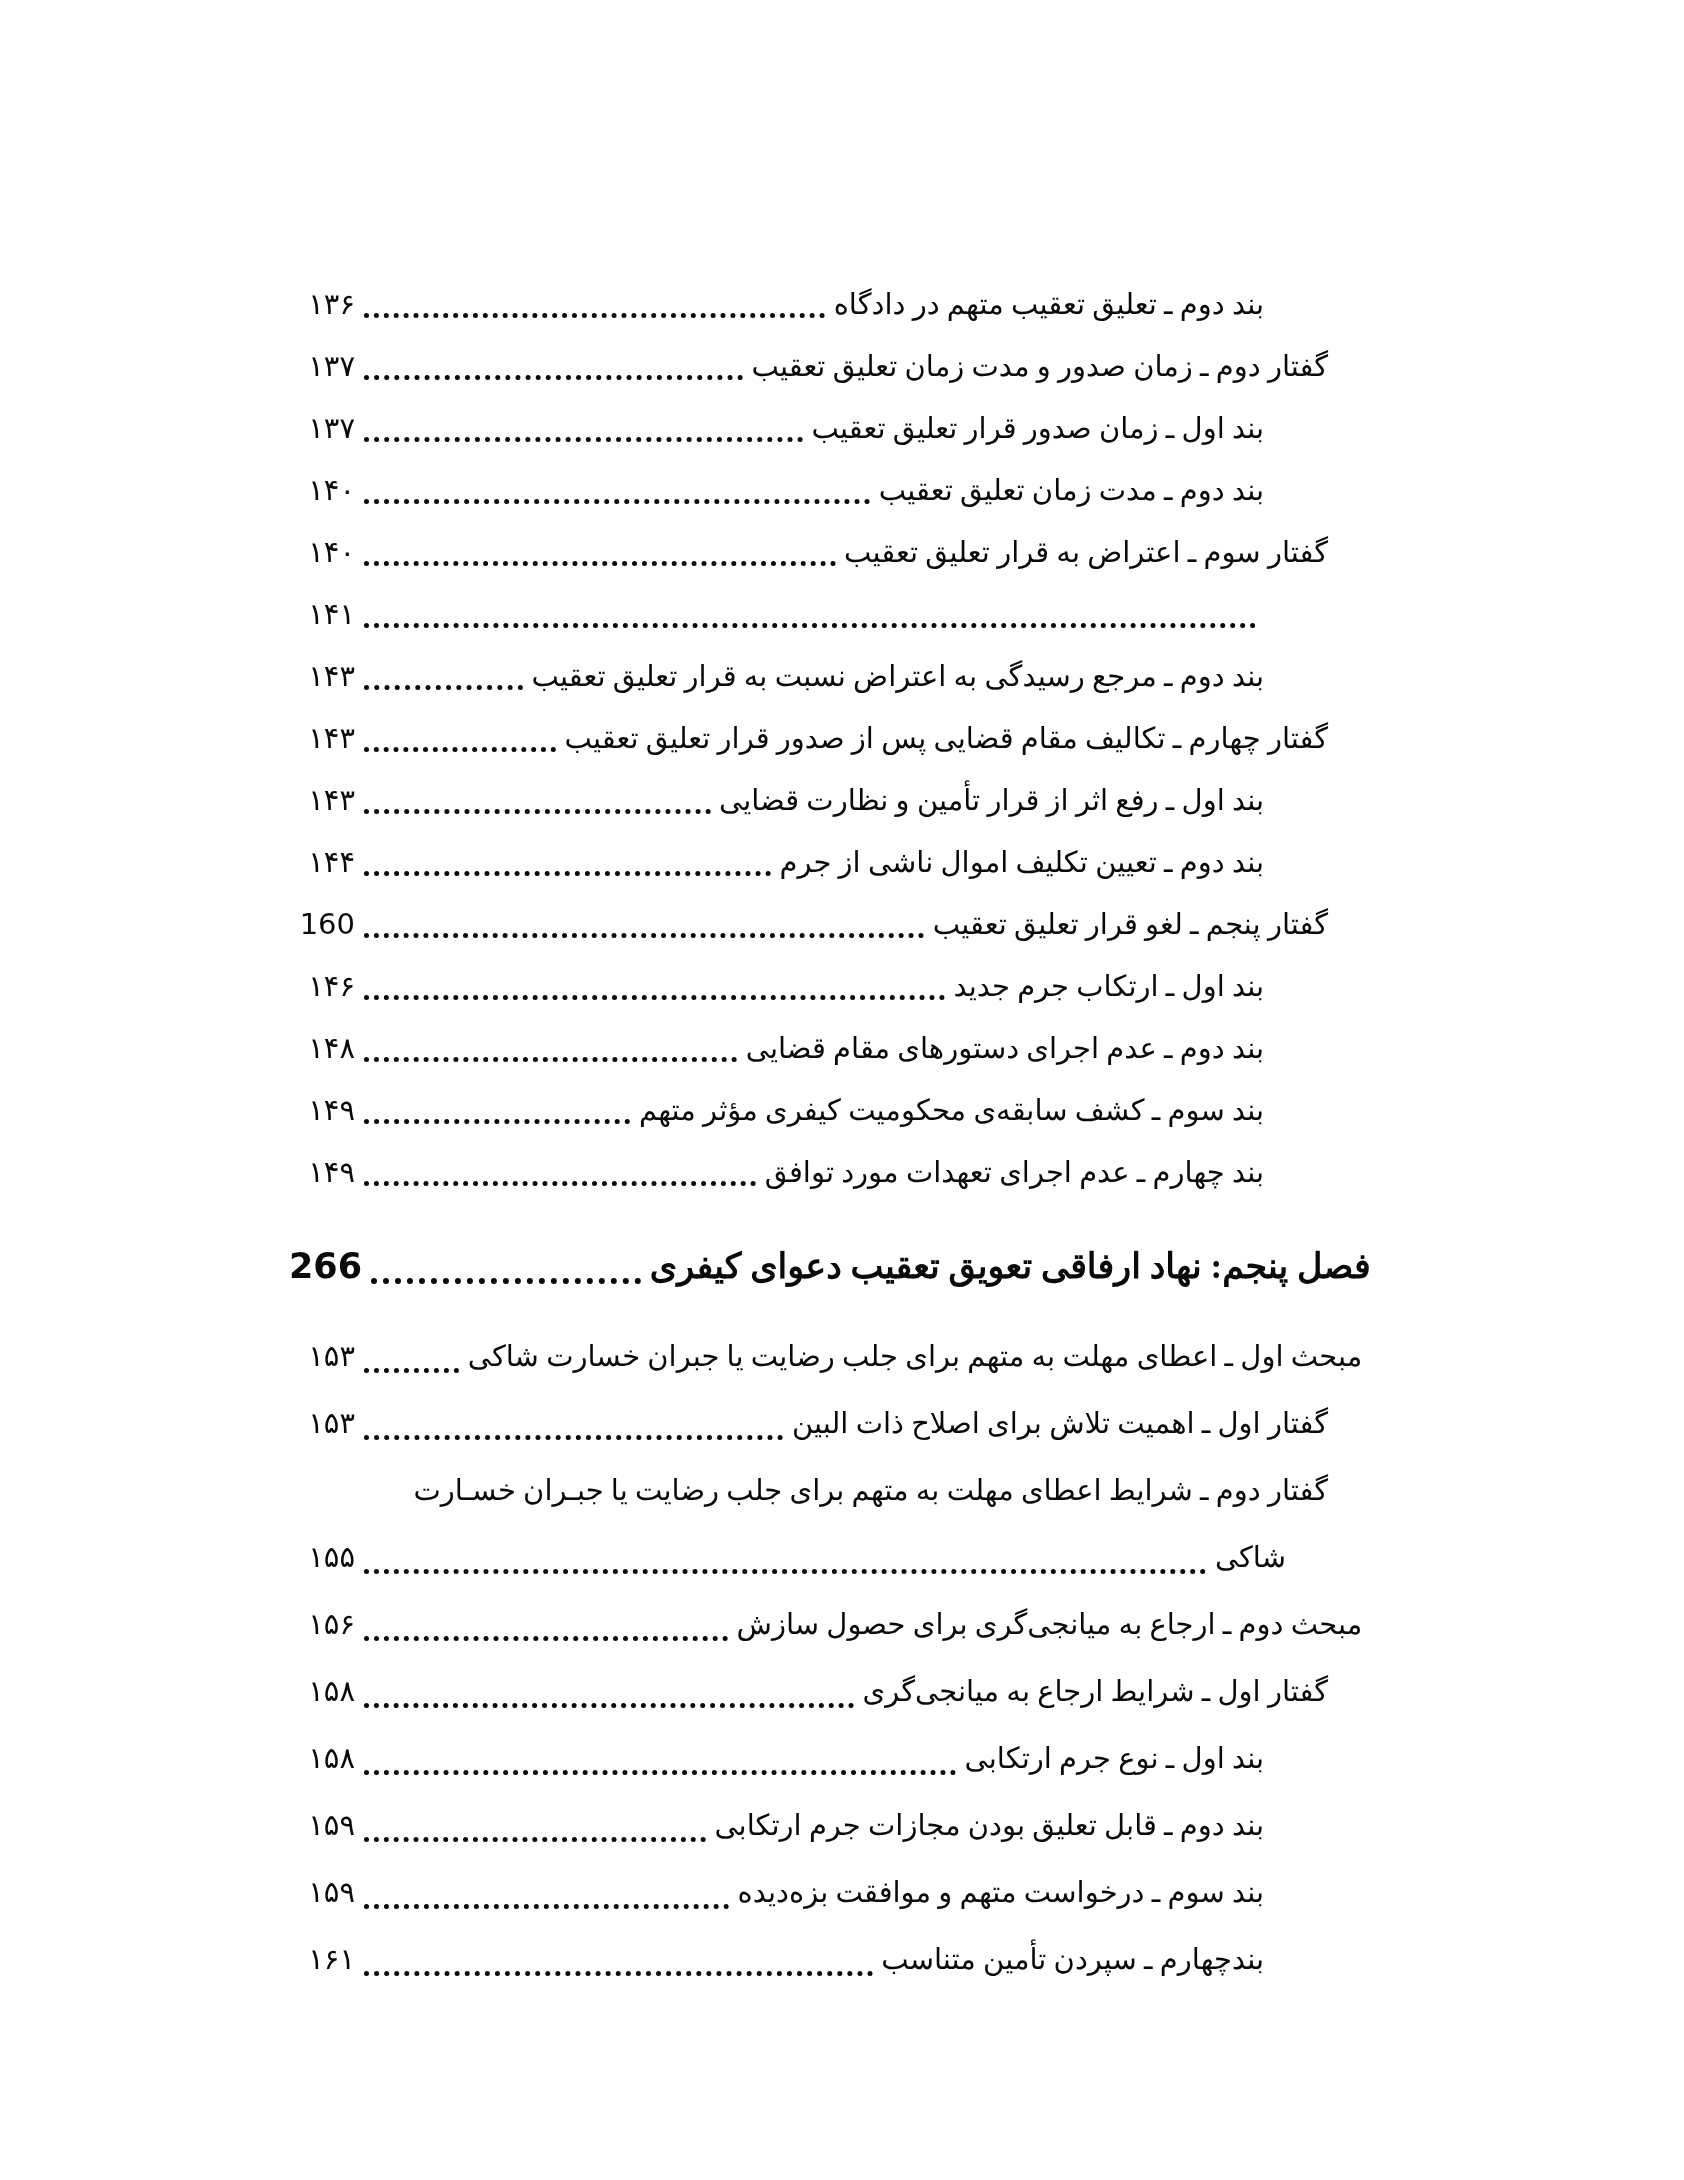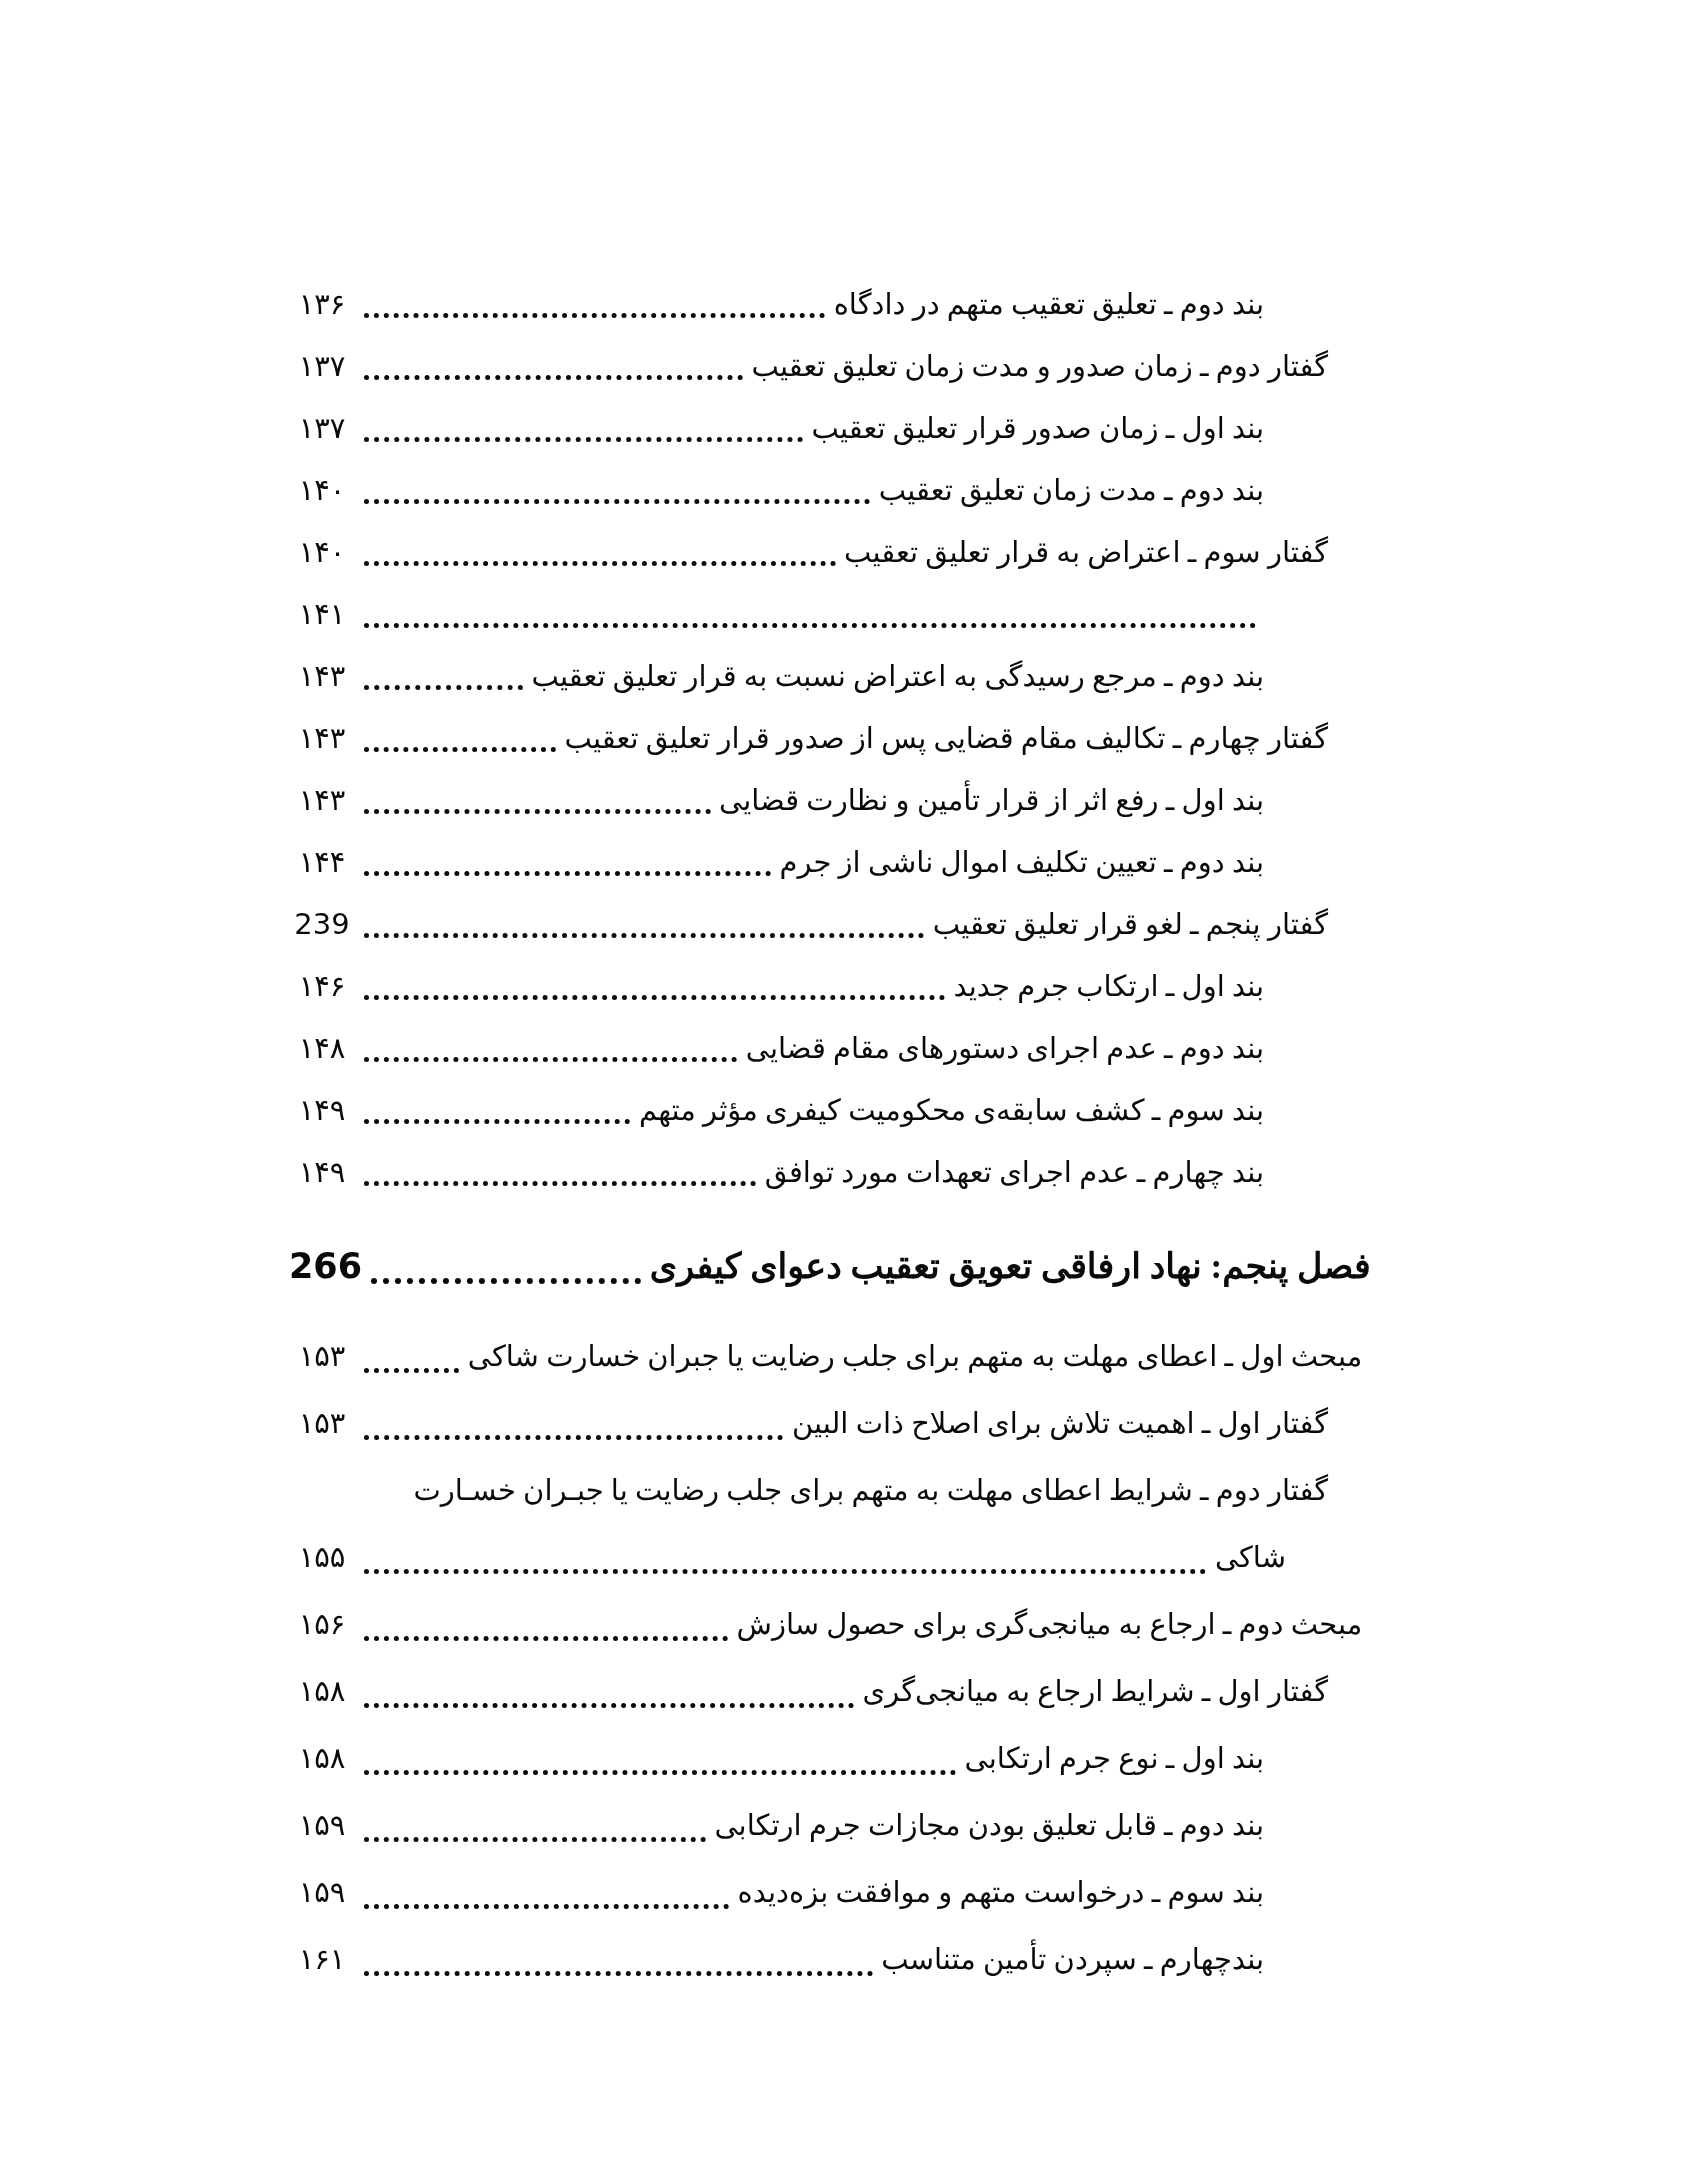--- a/index.html
+++ b/index.html
@@ -55,21 +55,21 @@
     border-bottom: 5.1px dotted #0a0a0a;
     height: 0;
   }
   .row.chapter .dots {
     border-bottom-width: 6px;
     margin-bottom: 19.6px;
   }
   .pagenum {
     flex: 0 0 auto;
     min-width: 66px;
-    text-align: center;
+    text-align: right;
   }
   
   .lvl-chapter      { padding-right: 4.3px;   }
   .lvl-mabhas       { padding-right: 12.8px;  }
   .lvl-goftar       { padding-right: 47px;  }
   .lvl-band         { padding-right: 111px; }
   .lvl-continuation { padding-right: 89px; }
 </style>
 </head>
 <body>
@@ -131,21 +131,21 @@
 
   <div class="row lvl-band g1">
     <span class="title">بند دوم ـ تعیین تکلیف اموال ناشی از جرم</span>
     <span class="dots"></span>
     <span class="pagenum">۱۴۴</span>
   </div>
 
   <div class="row lvl-goftar g1">
     <span class="title">گفتار پنجم ـ لغو قرار تعلیق تعقیب</span>
     <span class="dots"></span>
-    <span class="pagenum">239</span>
+    <span class="pagenum">160</span>
   </div>
 
   <div class="row lvl-band g1">
     <span class="title">بند اول ـ ارتکاب جرم جدید</span>
     <span class="dots"></span>
     <span class="pagenum">۱۴۶</span>
   </div>
 
   <div class="row lvl-band g1">
     <span class="title">بند دوم ـ عدم اجرای دستورهای مقام قضایی</span>

